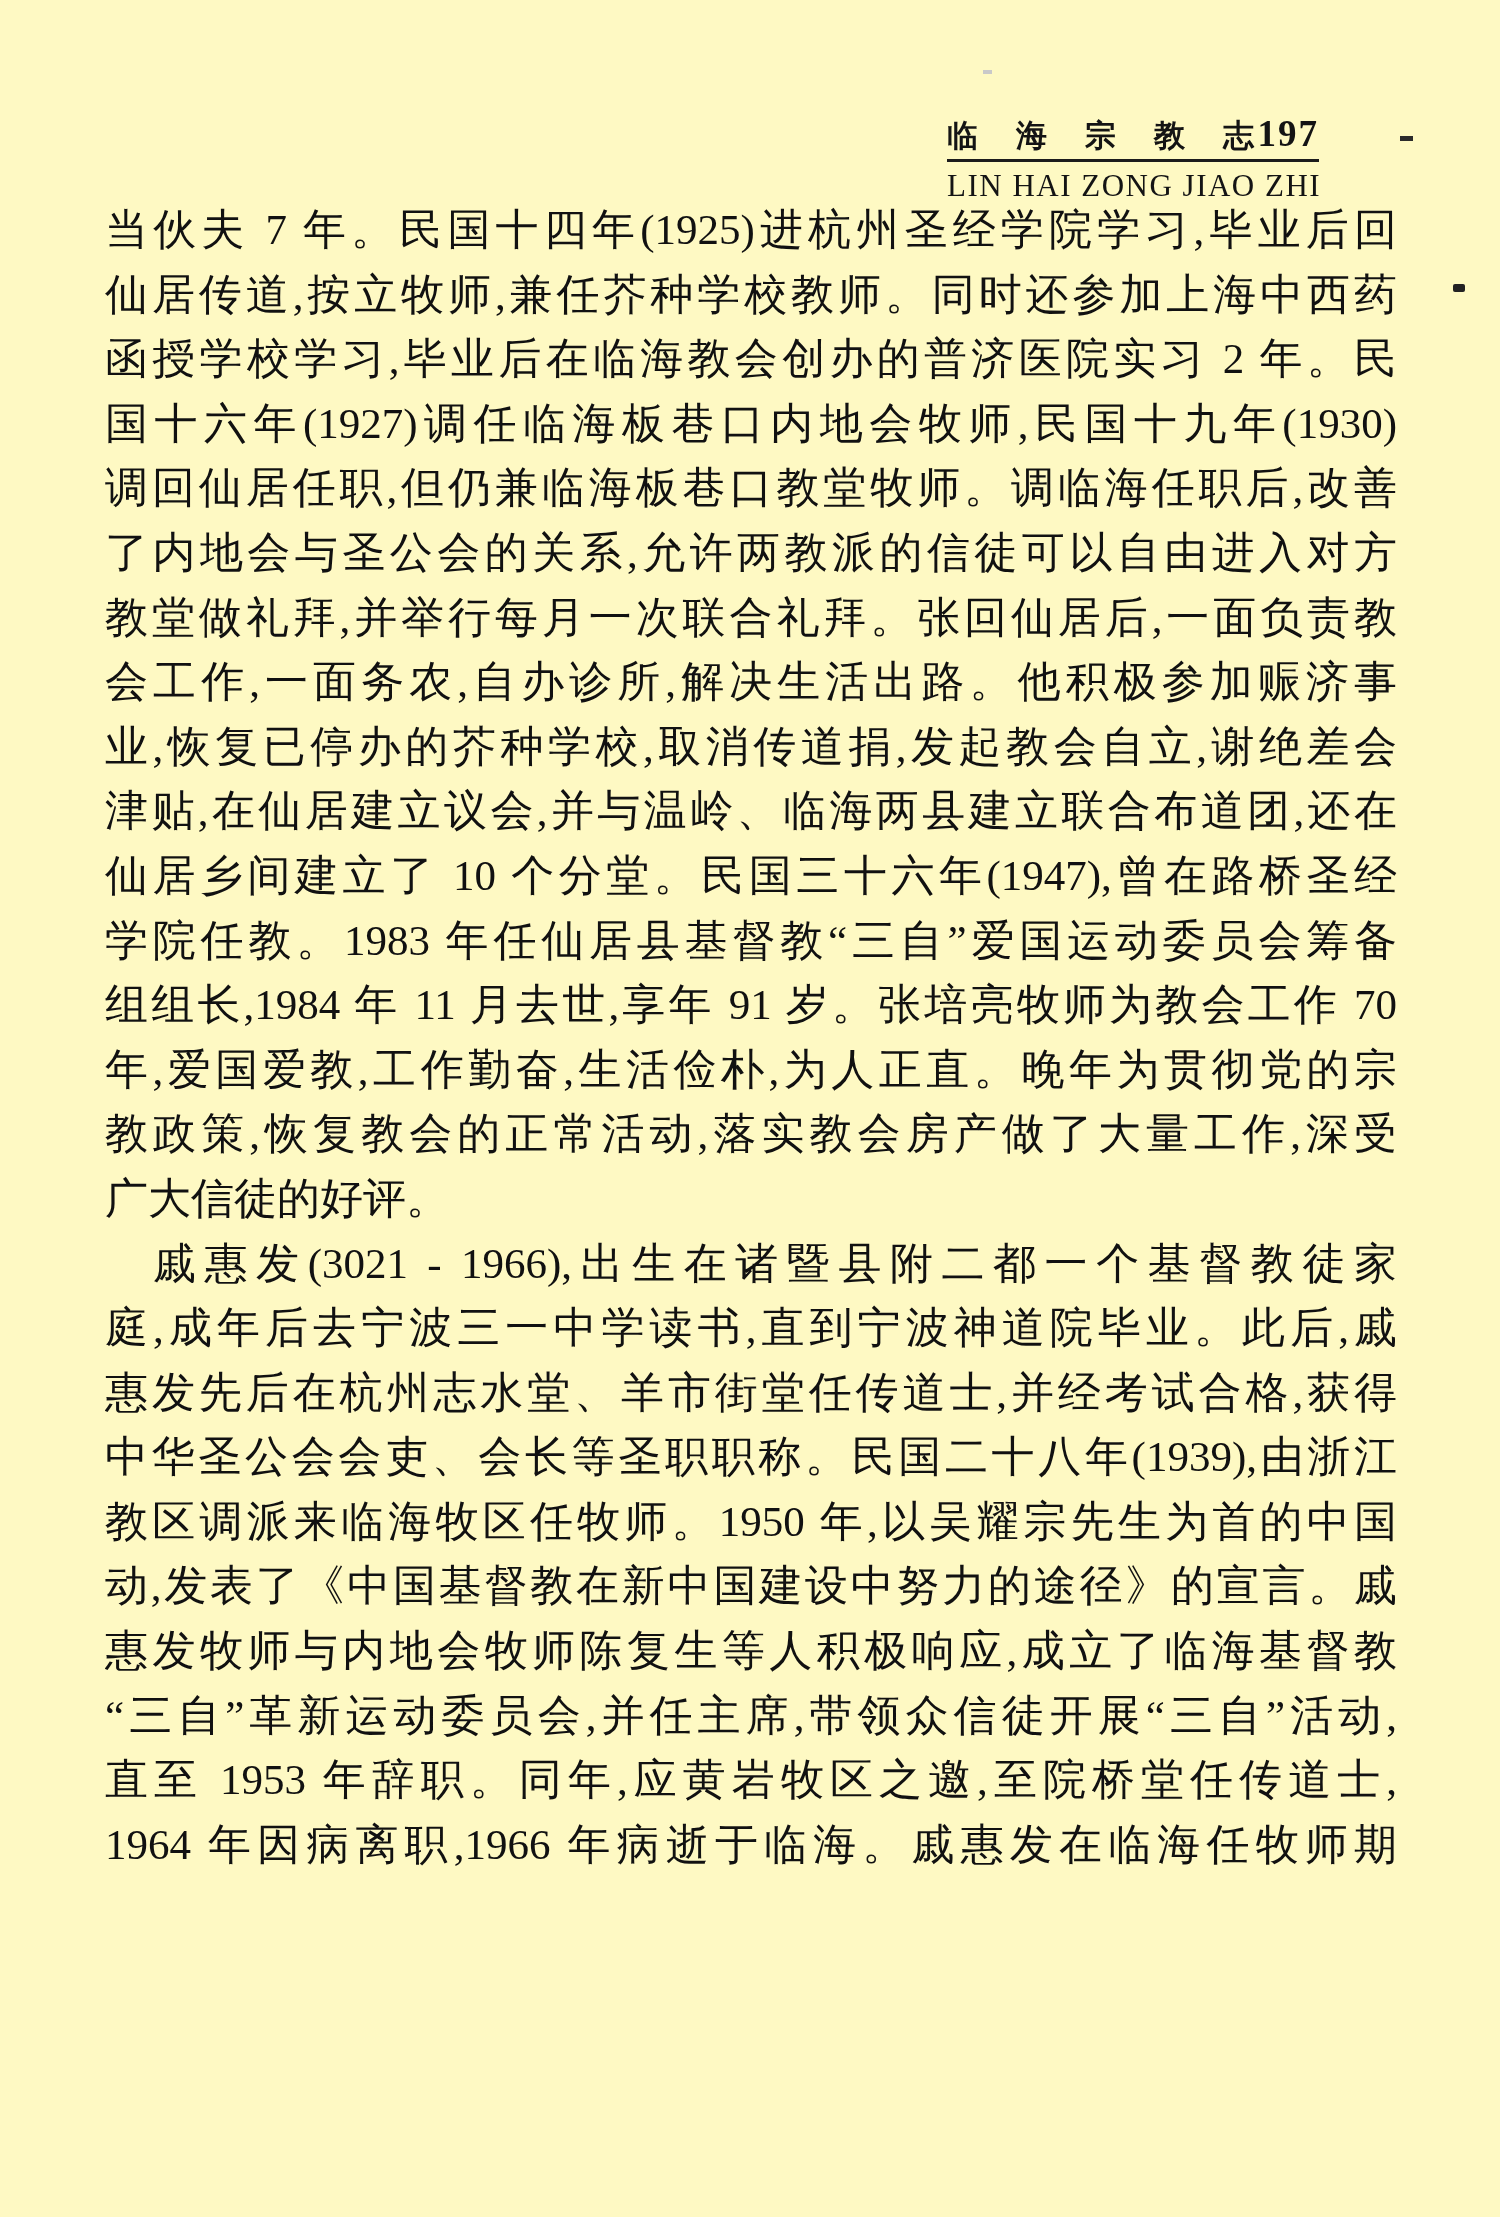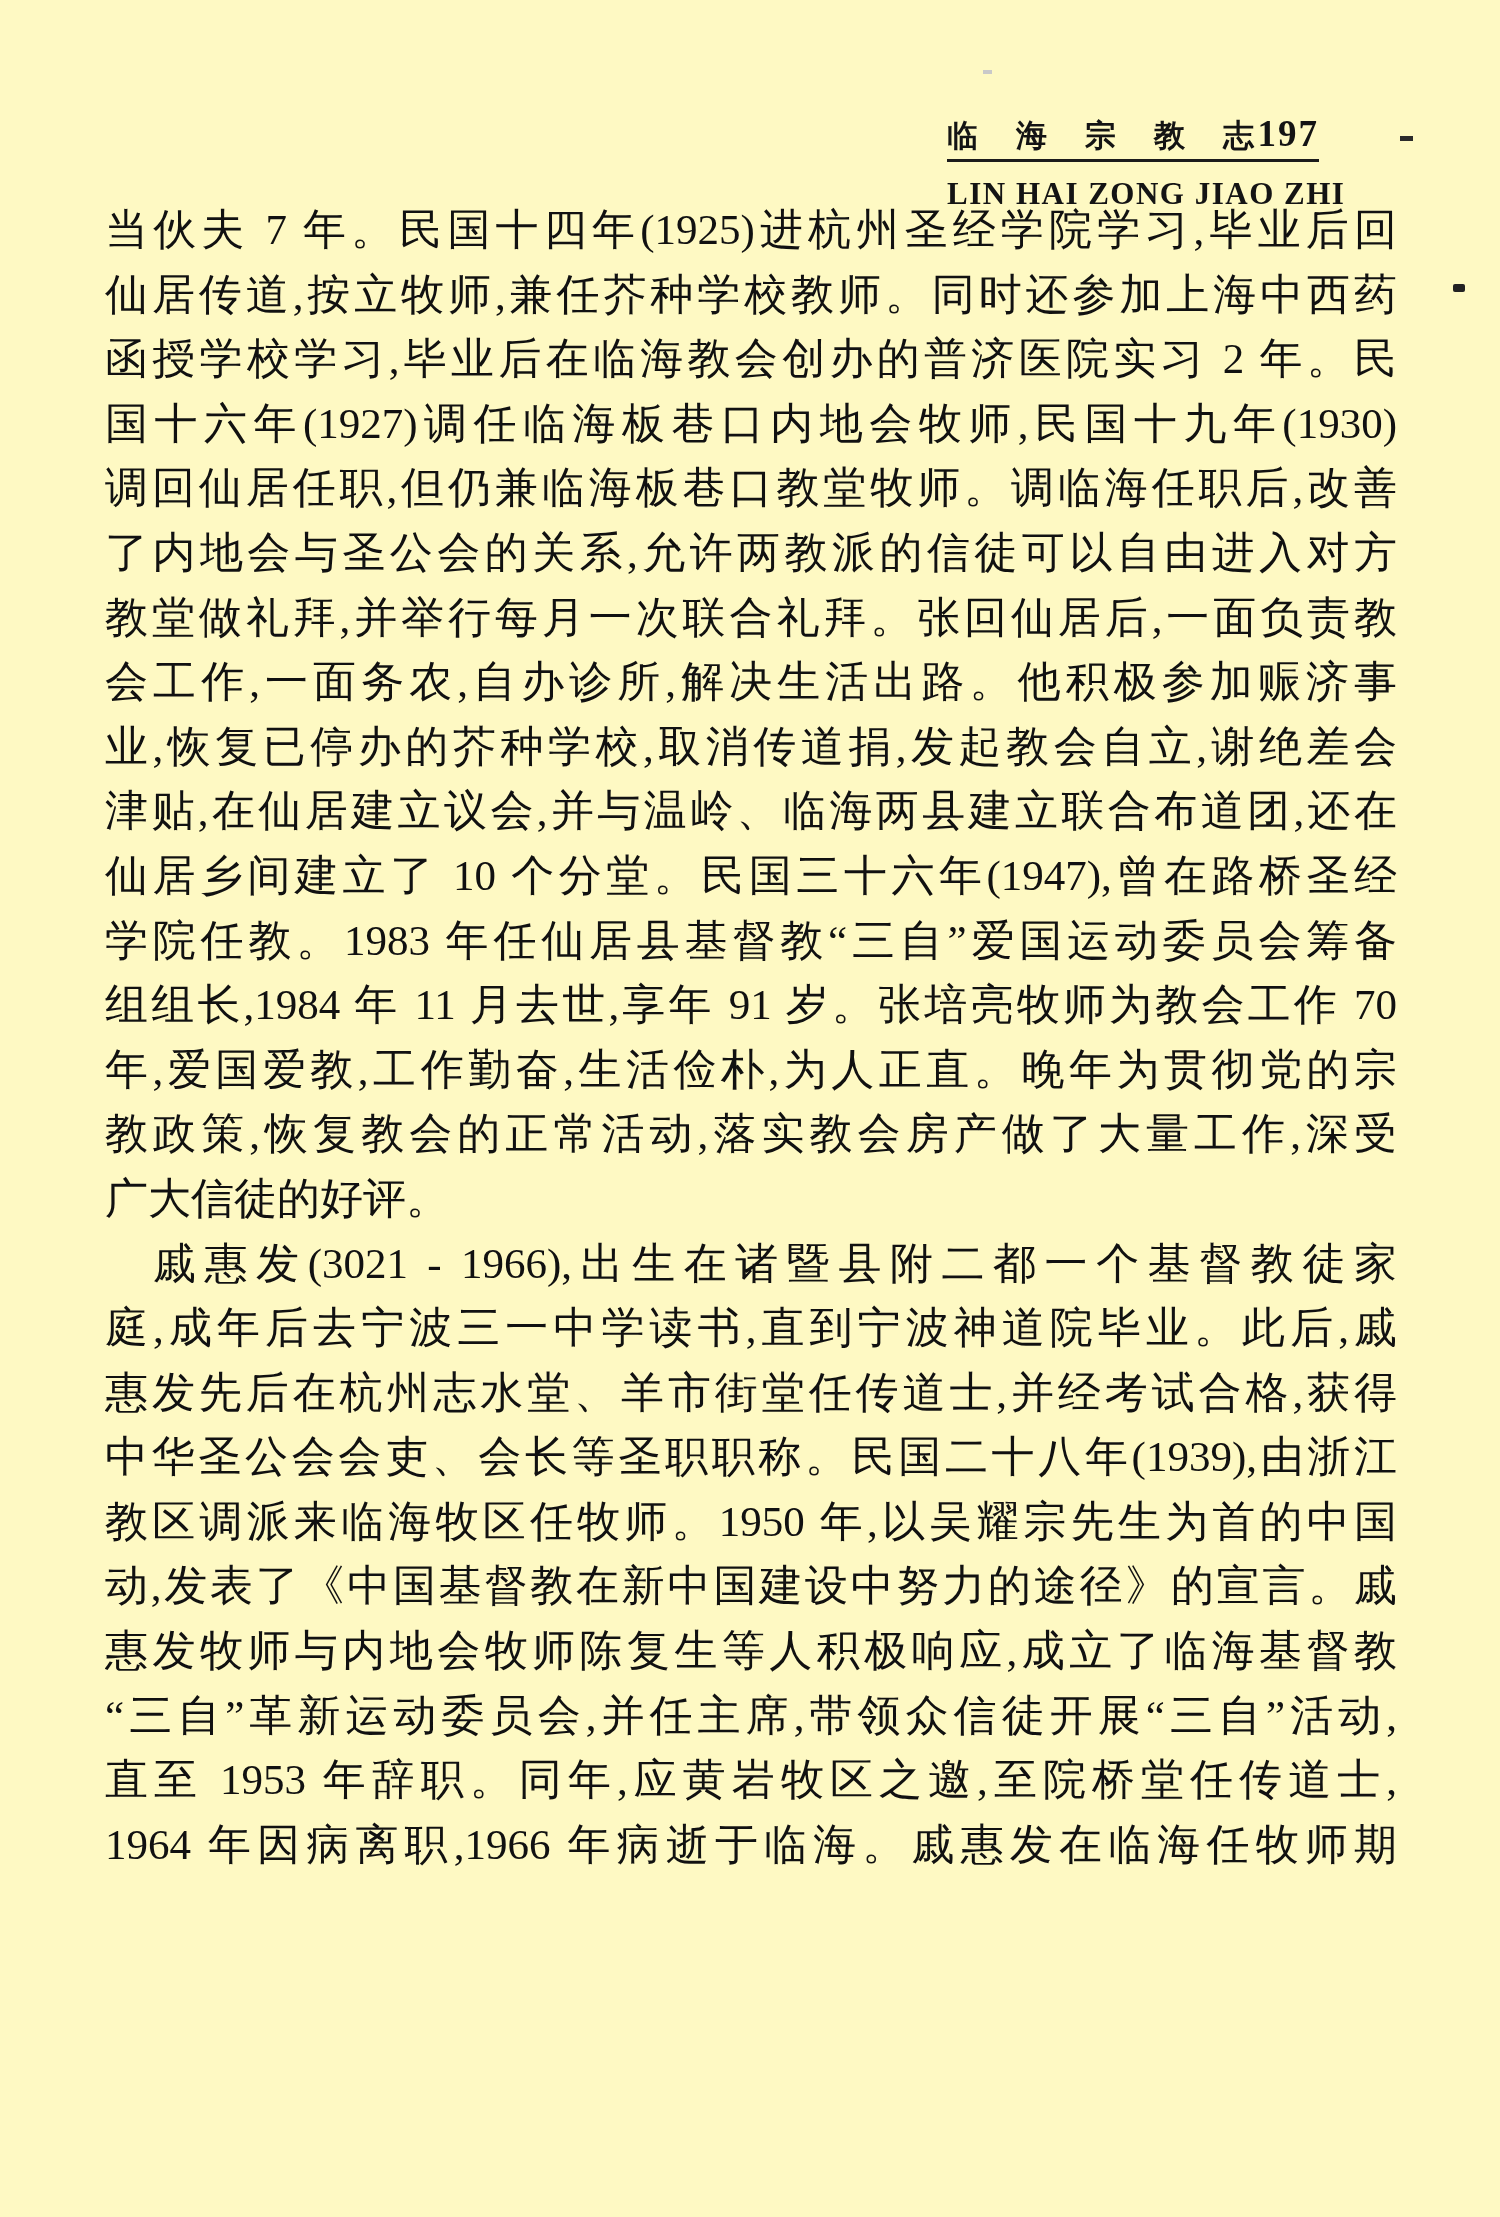--- a/index.html
+++ b/index.html
@@ -35,24 +35,24 @@
     letter-spacing: 38px;
     white-space: nowrap;
     margin-right: -38px; 
   }
   .header-page-number {
     font-size: 37px;
     font-weight: bold;
     letter-spacing: 2px;
   }
   .header-romanized {
-    margin-top: 14px;
+    margin-top: 6px;
     text-align: center;
     font-size: 31px;
-    font-weight: bold;
+    font-weight: normal;
     letter-spacing: 1.5px;
     white-space: nowrap;
   }
 
   
   .text-block {
     position: absolute;
     left: 105px; top: 198px;
     width: 1292px;
     font-size: 43px;

